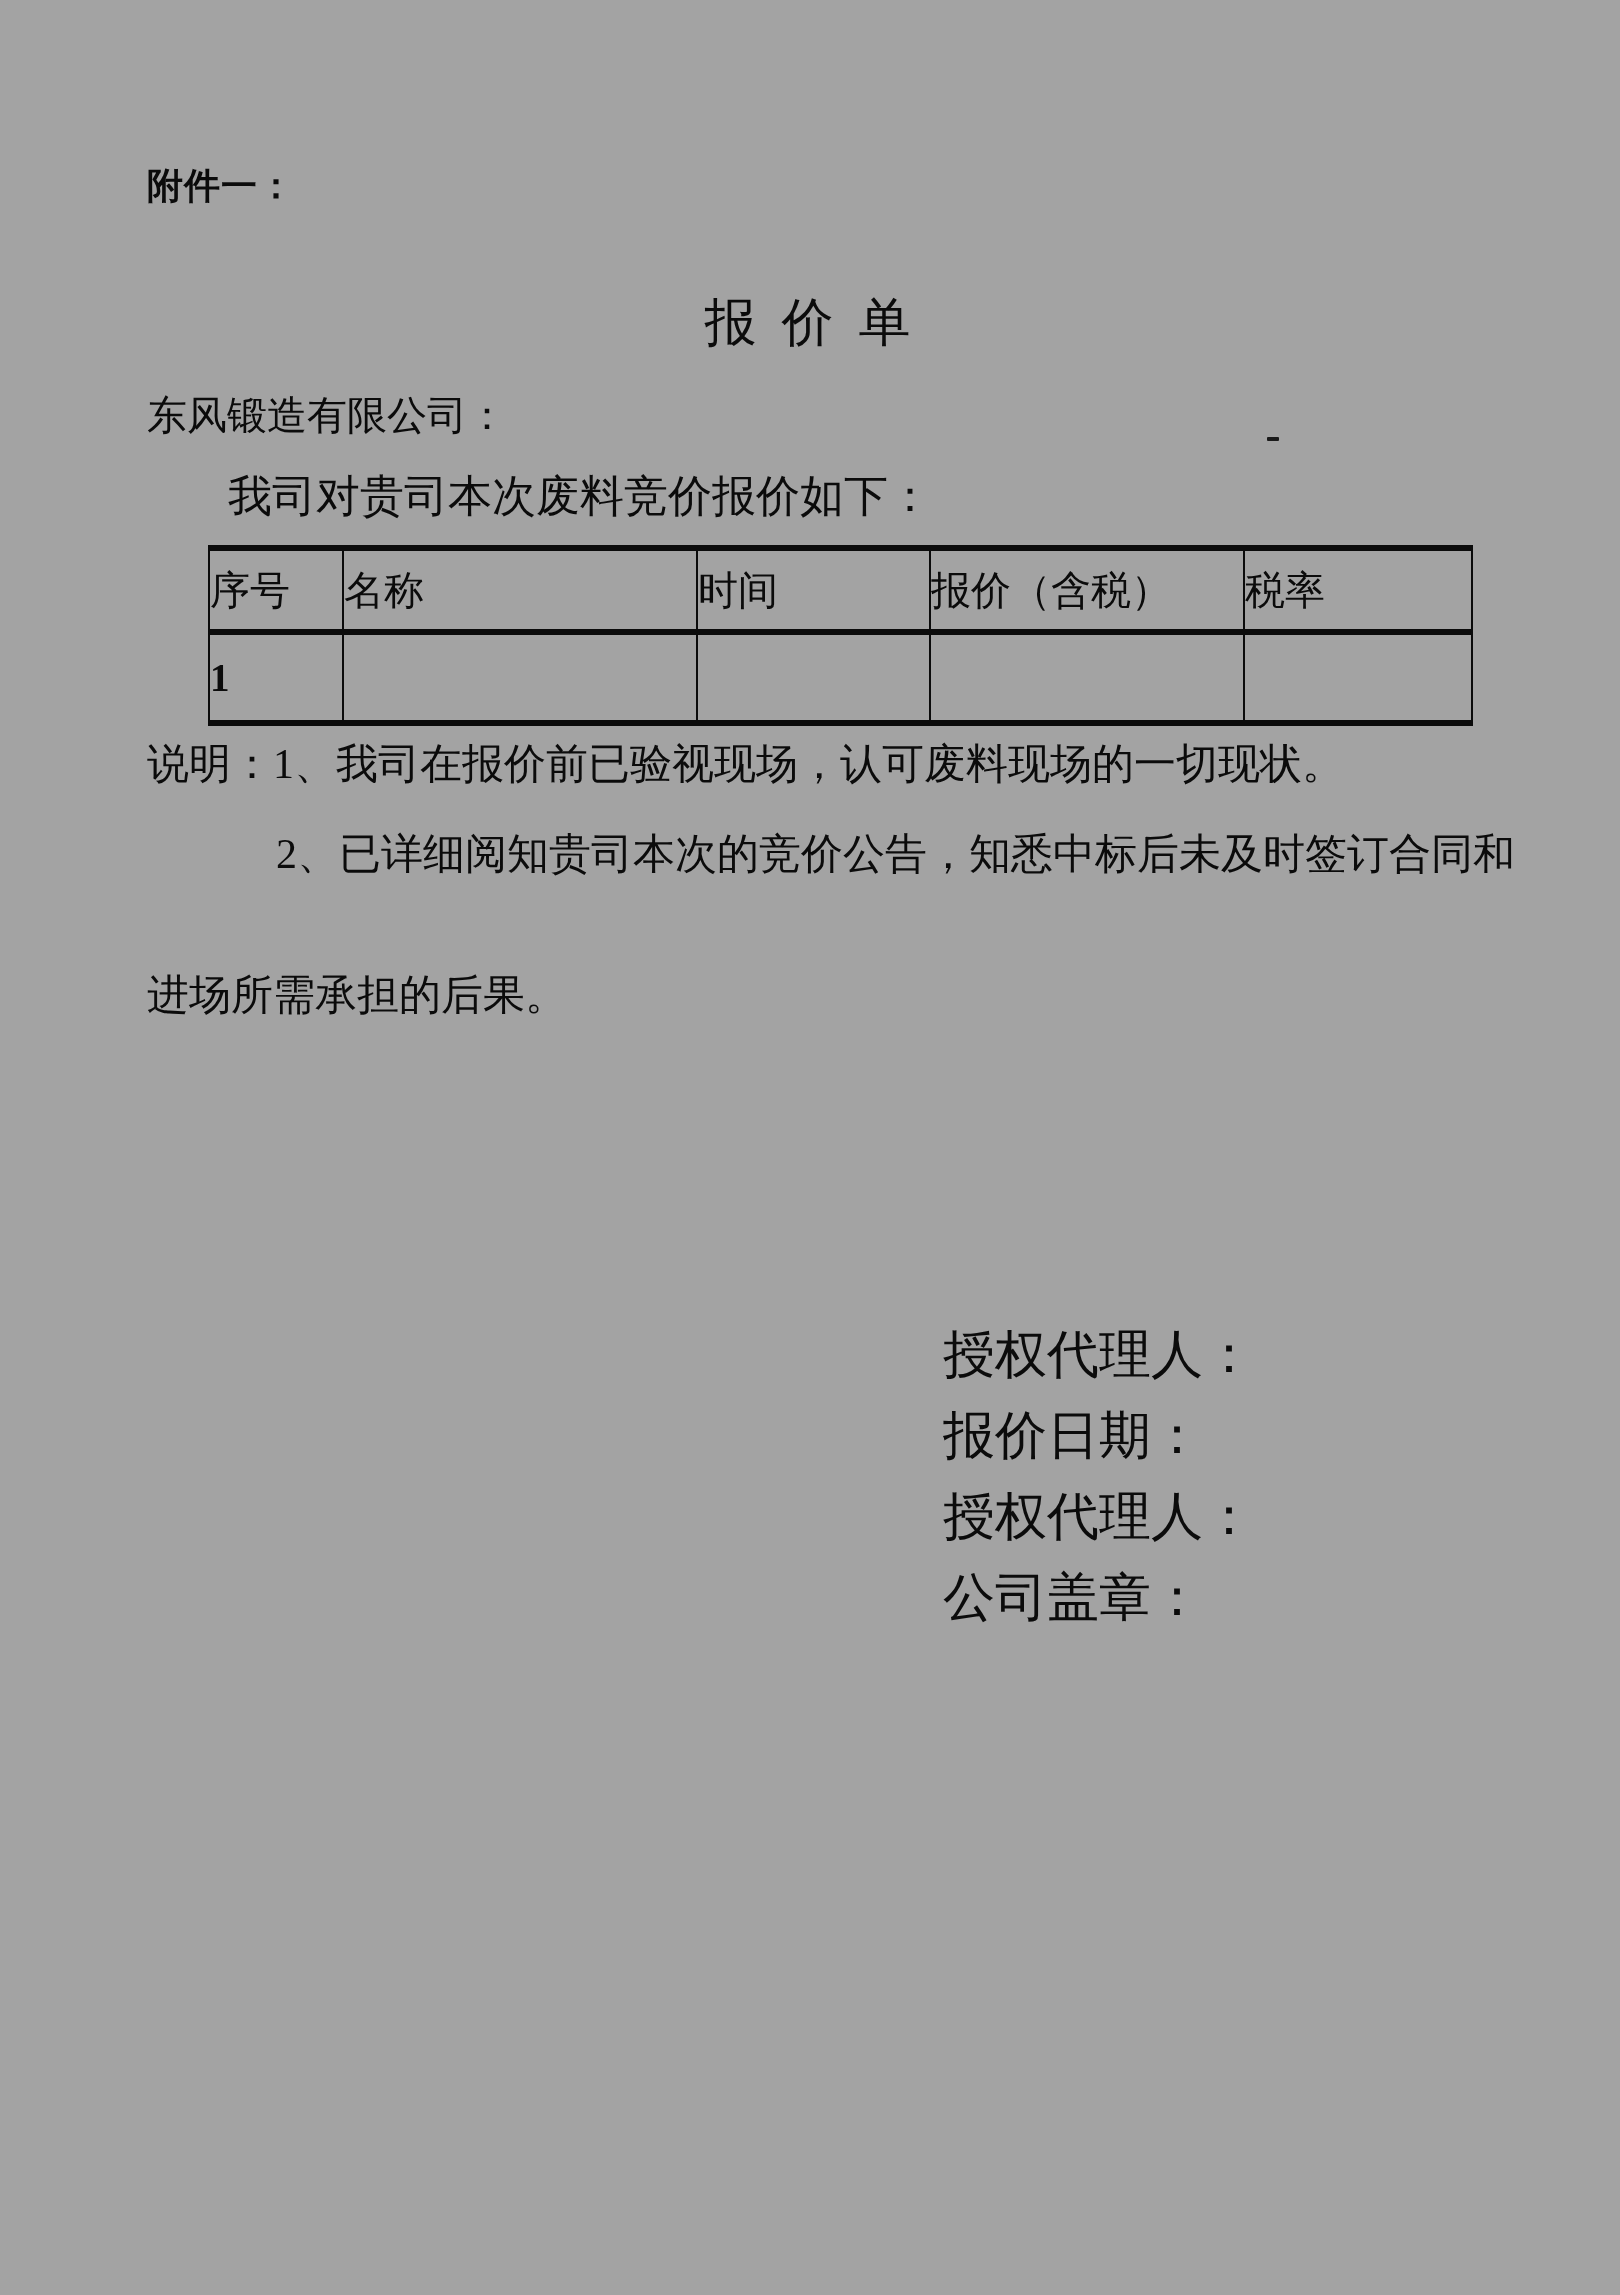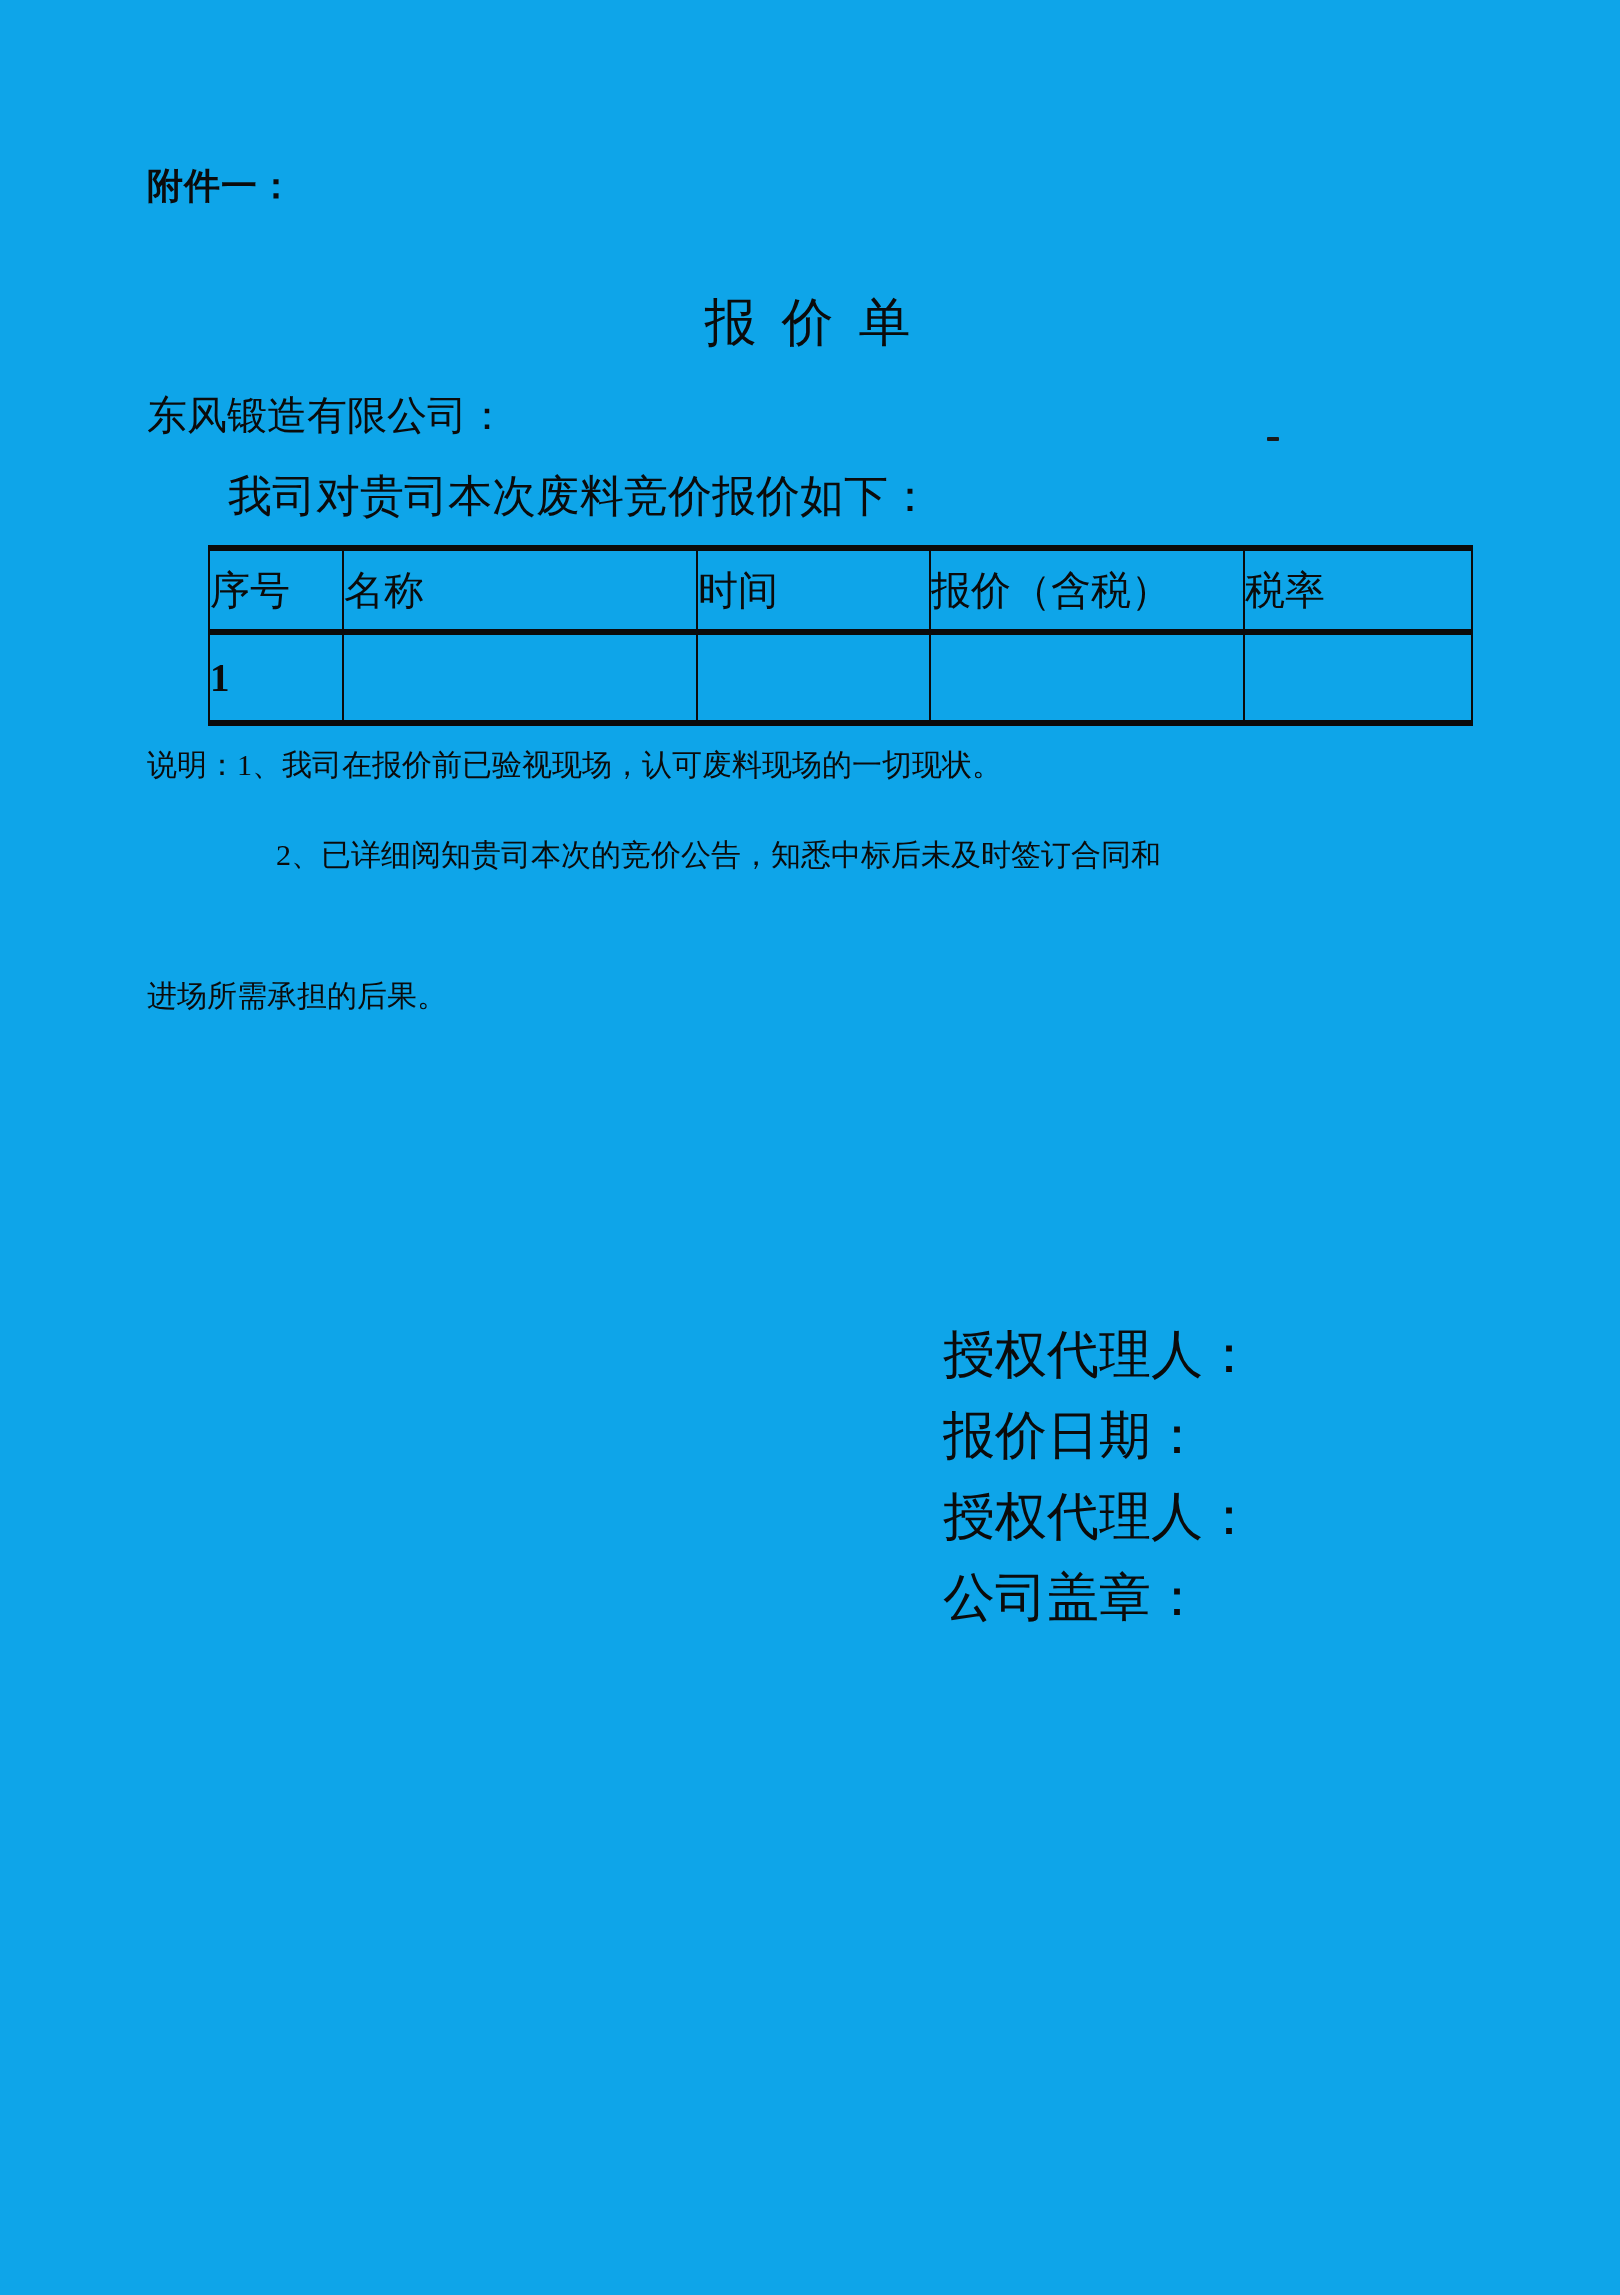--- a/index.html
+++ b/index.html
@@ -11,21 +11,21 @@
     width: 1621px;
     height: 2295px;
     position: relative;
     font-family: "Liberation Serif", "DejaVu Serif", serif;
     color: #0b0b0b;
     -webkit-font-smoothing: antialiased;
   }
   .page {
     position: absolute;
     inset: 0;
-    background: #0ea5e9;
+    background: #a3a3a3;
     overflow: hidden;
   }
   .attachment-label {
     position: absolute;
     left: 147px;
     top: 167px;
     font-size: 36px;
     line-height: 39px;
     font-weight: bold;
     letter-spacing: 1px;
@@ -82,21 +82,21 @@
     white-space: nowrap;
   }
   table.quote-table tr.header-row th { height: 78px; }
   table.quote-table tr.data-row td { height: 85px; }
   table.quote-table td.seq-cell {
     font-size: 39px;
     font-weight: bold;
   }
   .note-line {
     position: absolute;
-    font-size: 30px;
+    font-size: 42px;
     line-height: 47px;
     white-space: nowrap;
   }
   .note-1 { left: 147px; top: 741px; }
   .note-2 { left: 276px; top: 831px; }
   .note-3 { left: 147px; top: 972px; }
   .signature-block {
     position: absolute;
     left: 943px;
     top: 1332px;

